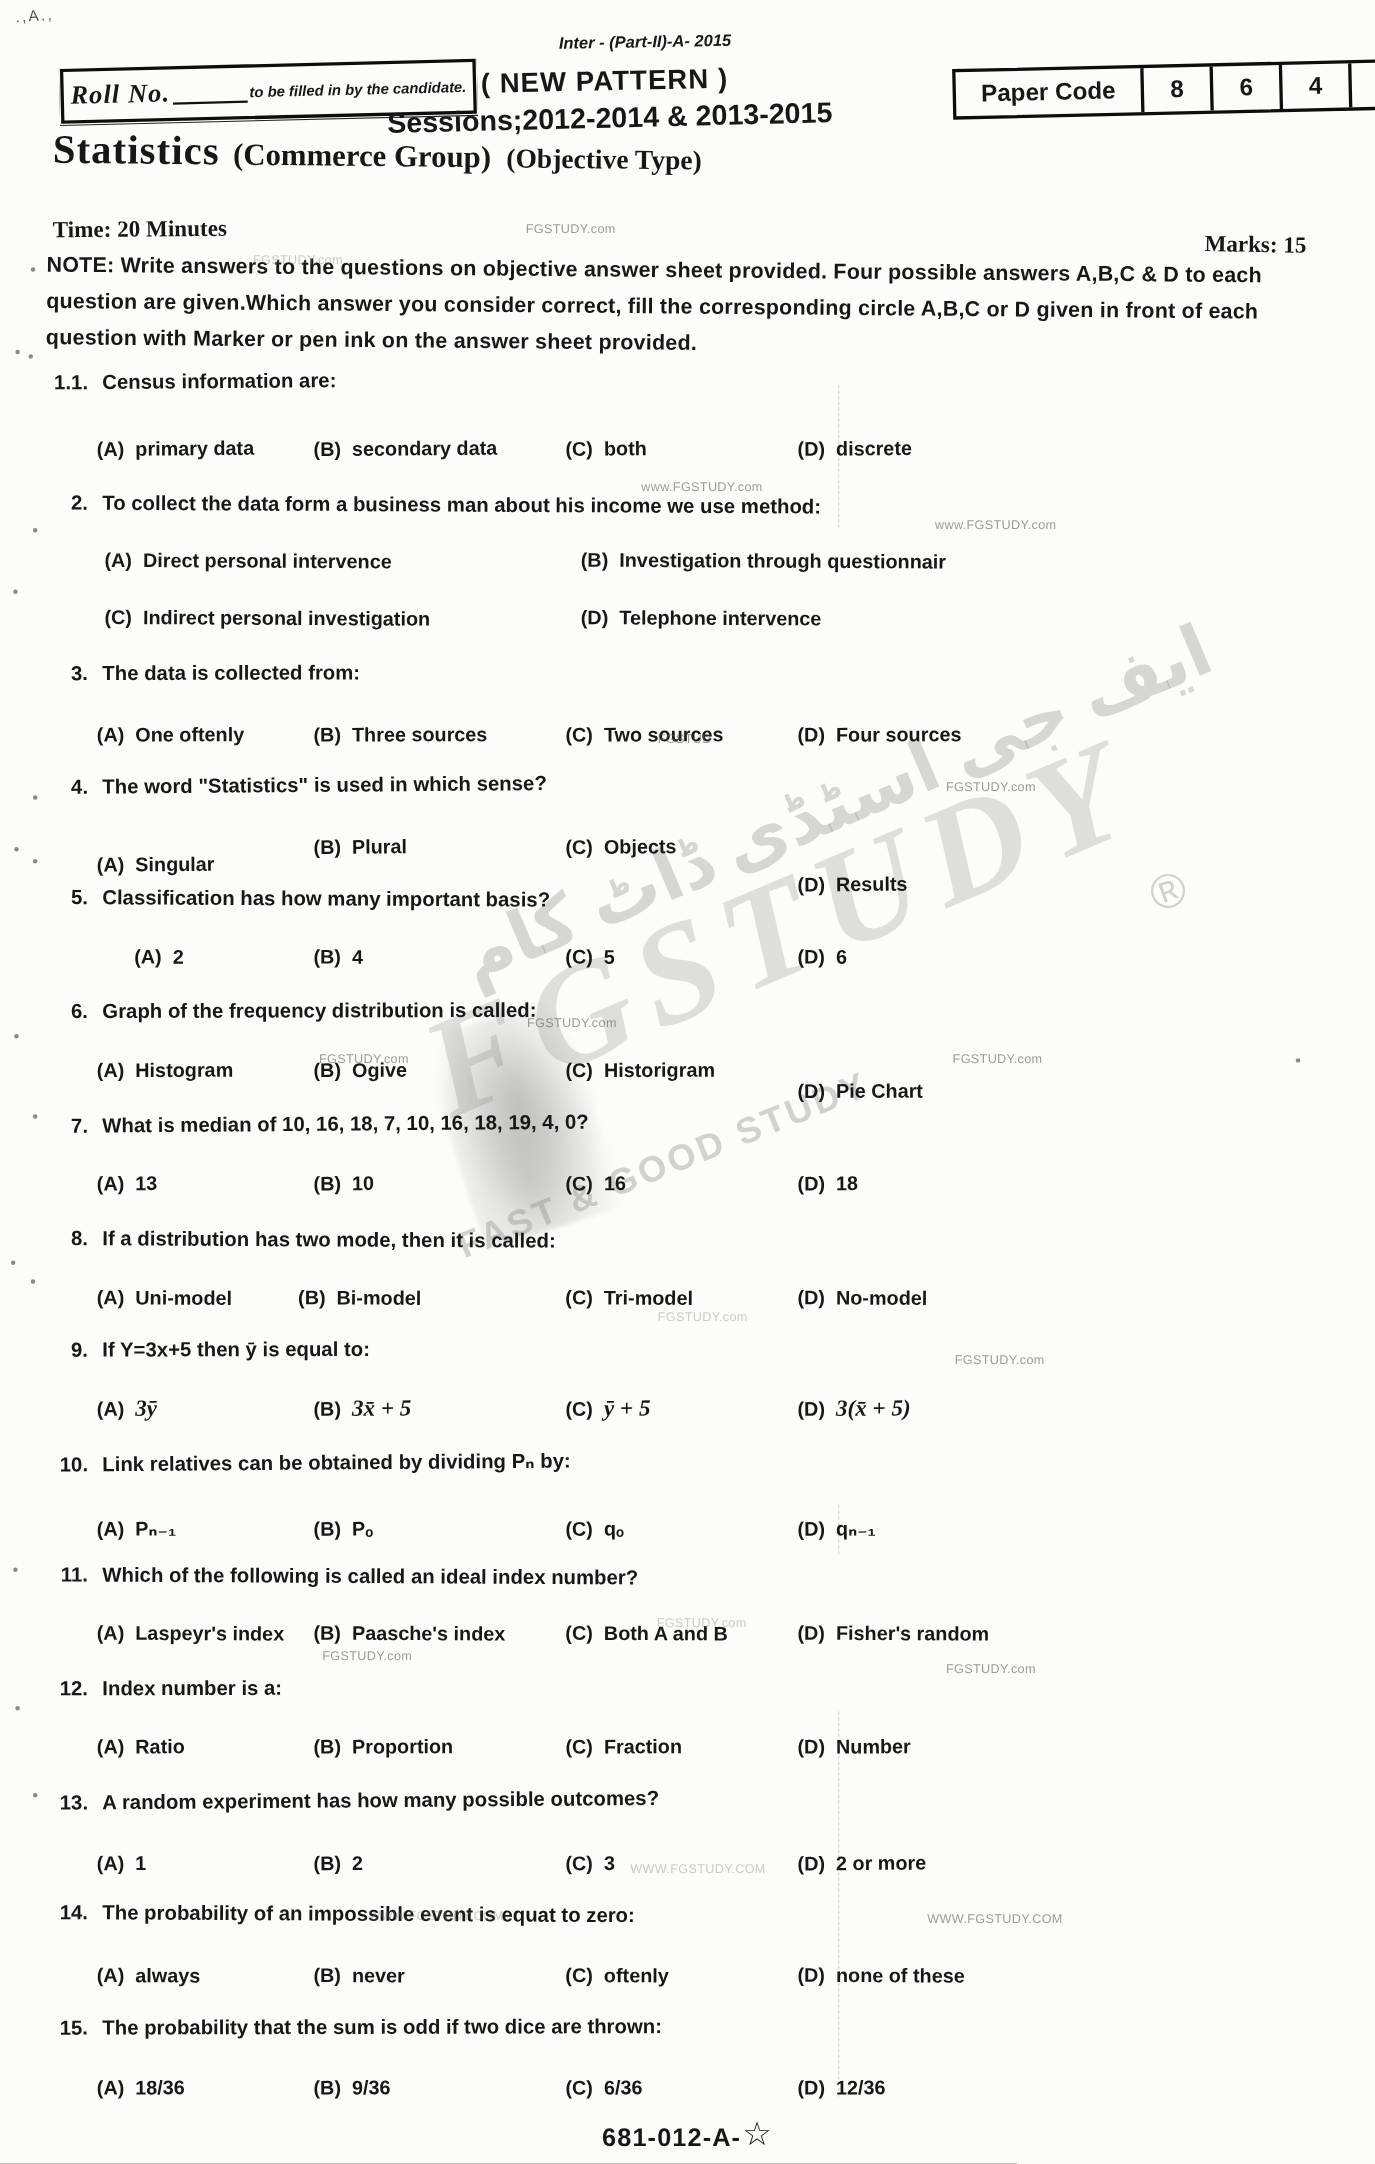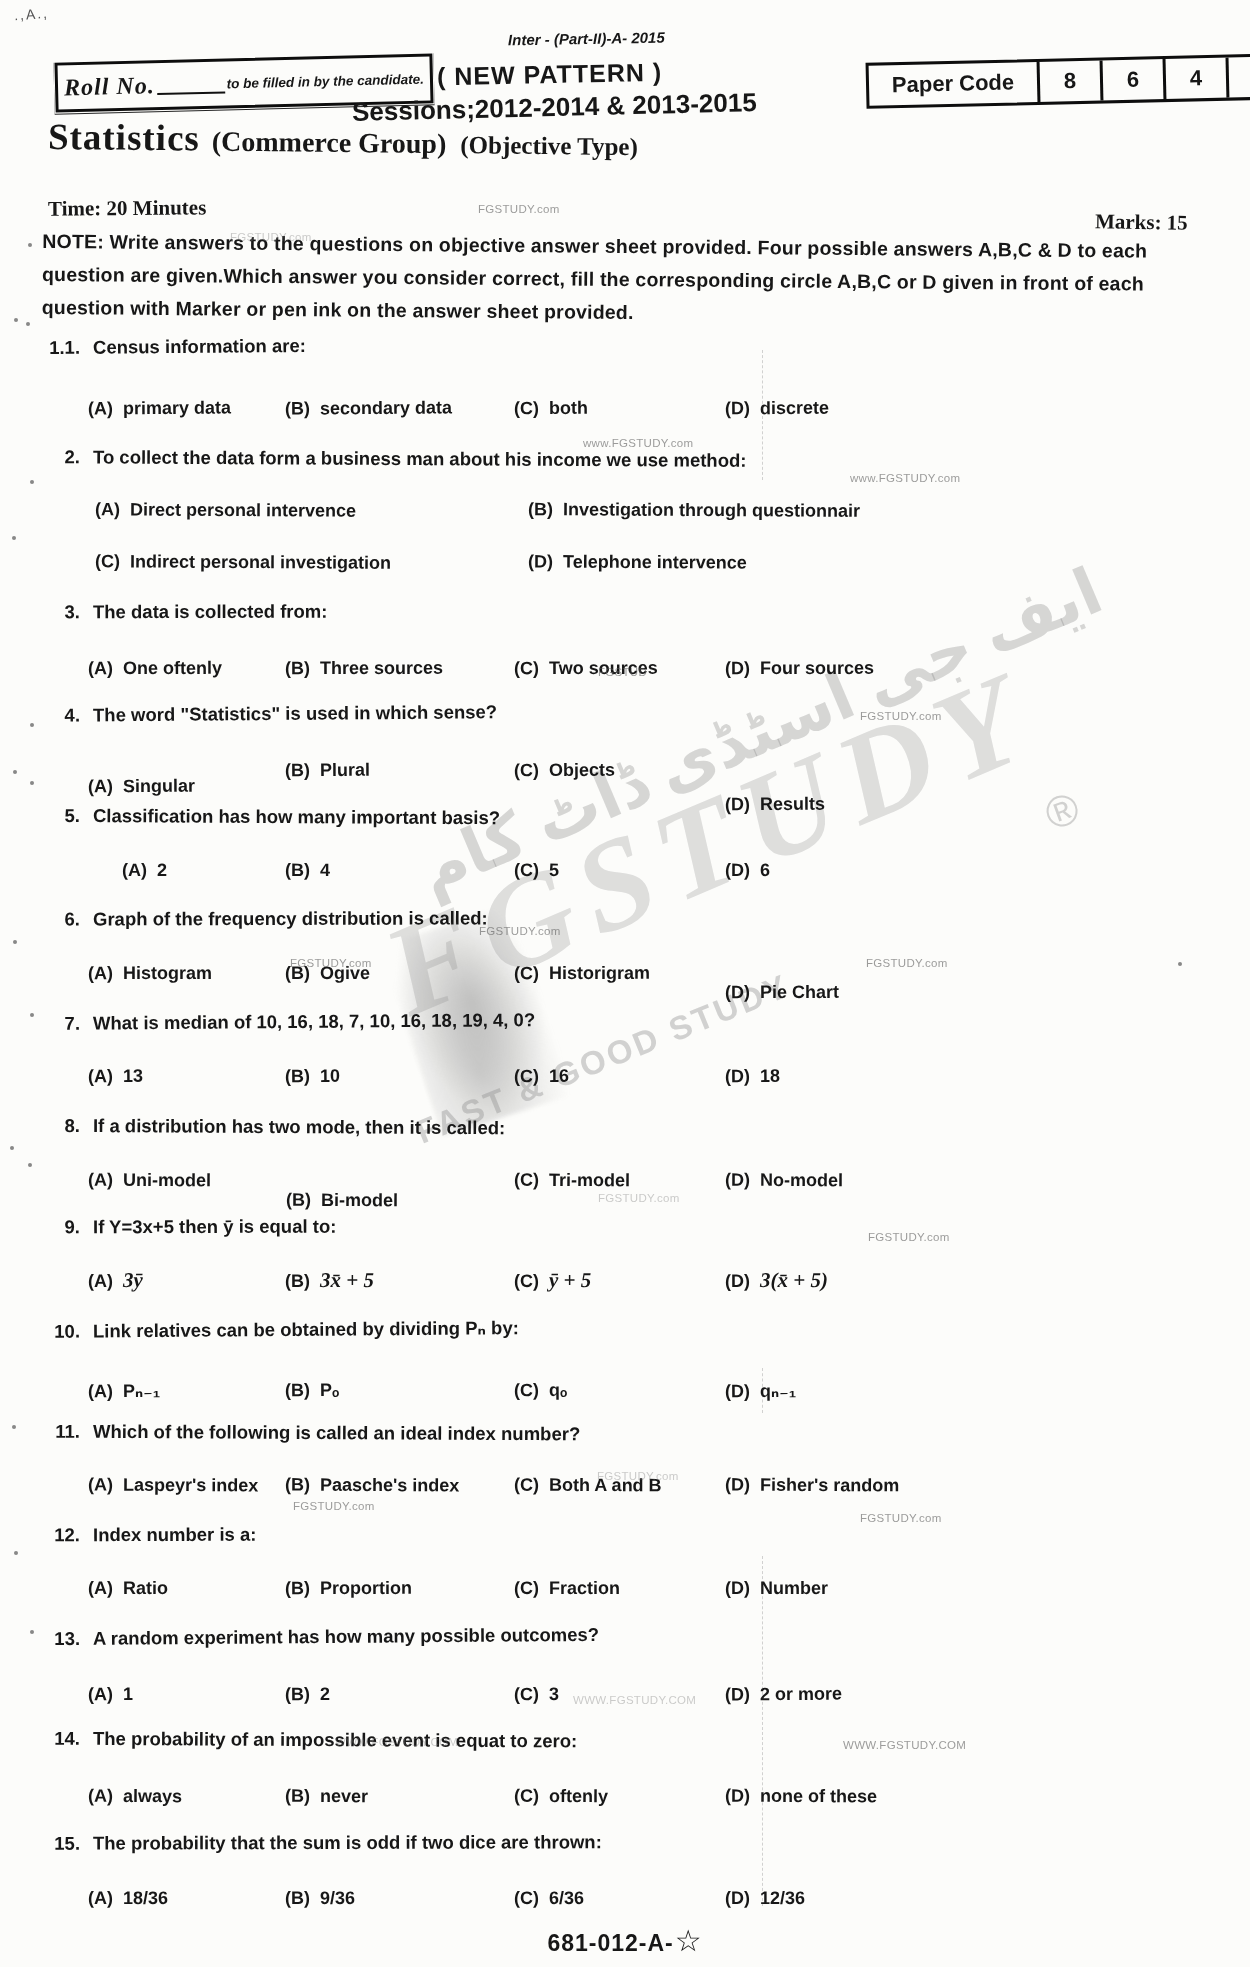--- a/index.html
+++ b/index.html
@@ -166,21 +166,21 @@
       </div>
       <span class="opt r1" style="left: 88px; top: 1066px;"><b class="olabel">(A)</b><span class="otext">13</span></span>
       <span class="opt r1" style="left: 285px; top: 1066px;"><b class="olabel">(B)</b><span class="otext">10</span></span>
       <span class="opt r1" style="left: 514px; top: 1066px;"><b class="olabel">(C)</b><span class="otext">16</span></span>
       <span class="opt r1" style="left: 725px; top: 1066px;"><b class="olabel">(D)</b><span class="otext">18</span></span>
       <div class="q-stem r2" style="top: 1116px;">
         <span class="qnum">8.</span>
         <span class="qtext">If a distribution has two mode, then it is called:</span>
       </div>
       <span class="opt r2" style="left: 88px; top: 1170px;"><b class="olabel">(A)</b><span class="otext">Uni-model</span></span>
-      <span class="opt r2" style="left: 286px; top: 1170px; margin-top: 20px;"><b class="olabel">(B)</b><span class="otext">Bi-model</span></span>
+      <span class="opt r2" style="left: 271px; top: 1170px;"><b class="olabel">(B)</b><span class="otext">Bi-model</span></span>
       <span class="opt r2" style="left: 514px; top: 1170px;"><b class="olabel">(C)</b><span class="otext">Tri-model</span></span>
       <span class="opt r2" style="left: 725px; top: 1170px;"><b class="olabel">(D)</b><span class="otext">No-model</span></span>
       <div class="q-stem r3" style="top: 1216px;">
         <span class="qnum">9.</span>
         <span class="qtext">If Y=3x+5 then ȳ is equal to:</span>
       </div>
       <span class="opt r3 mathy" style="left: 88px; top: 1268px;"><b class="olabel">(A)</b><span class="otext">3ȳ</span></span>
       <span class="opt r3 mathy" style="left: 285px; top: 1268px;"><b class="olabel">(B)</b><span class="otext">3x̄ + 5</span></span>
       <span class="opt r3 mathy" style="left: 514px; top: 1268px;"><b class="olabel">(C)</b><span class="otext">ȳ + 5</span></span>
       <span class="opt r3 mathy" style="left: 725px; top: 1268px;"><b class="olabel">(D)</b><span class="otext">3(x̄ + 5)</span></span>

